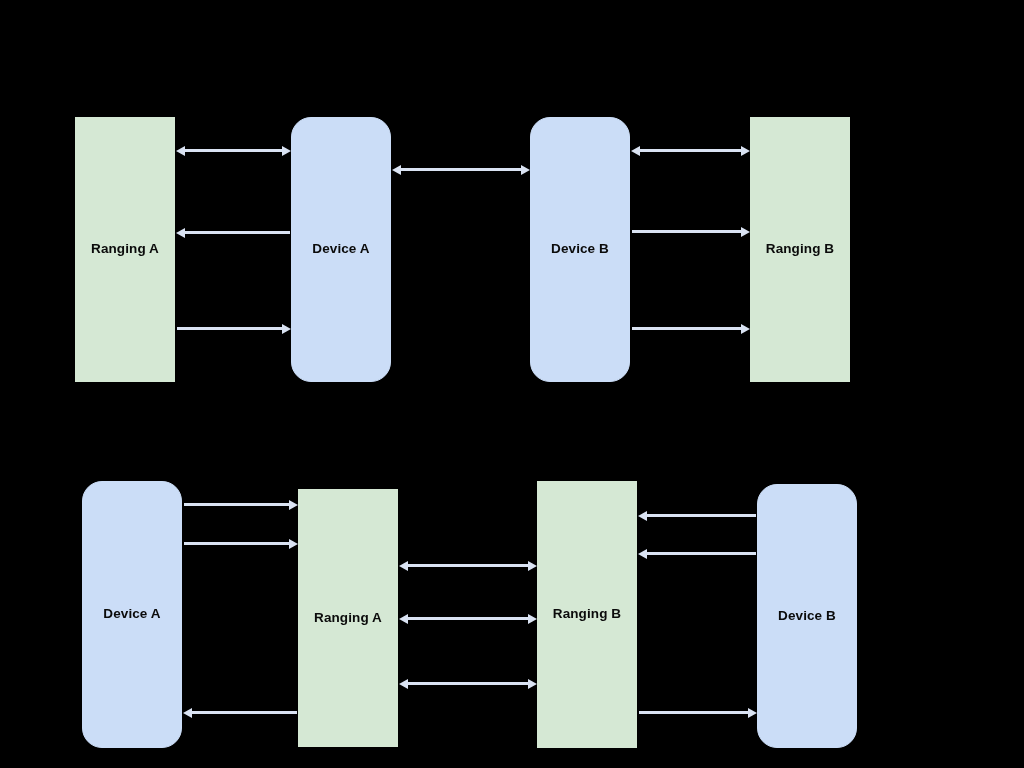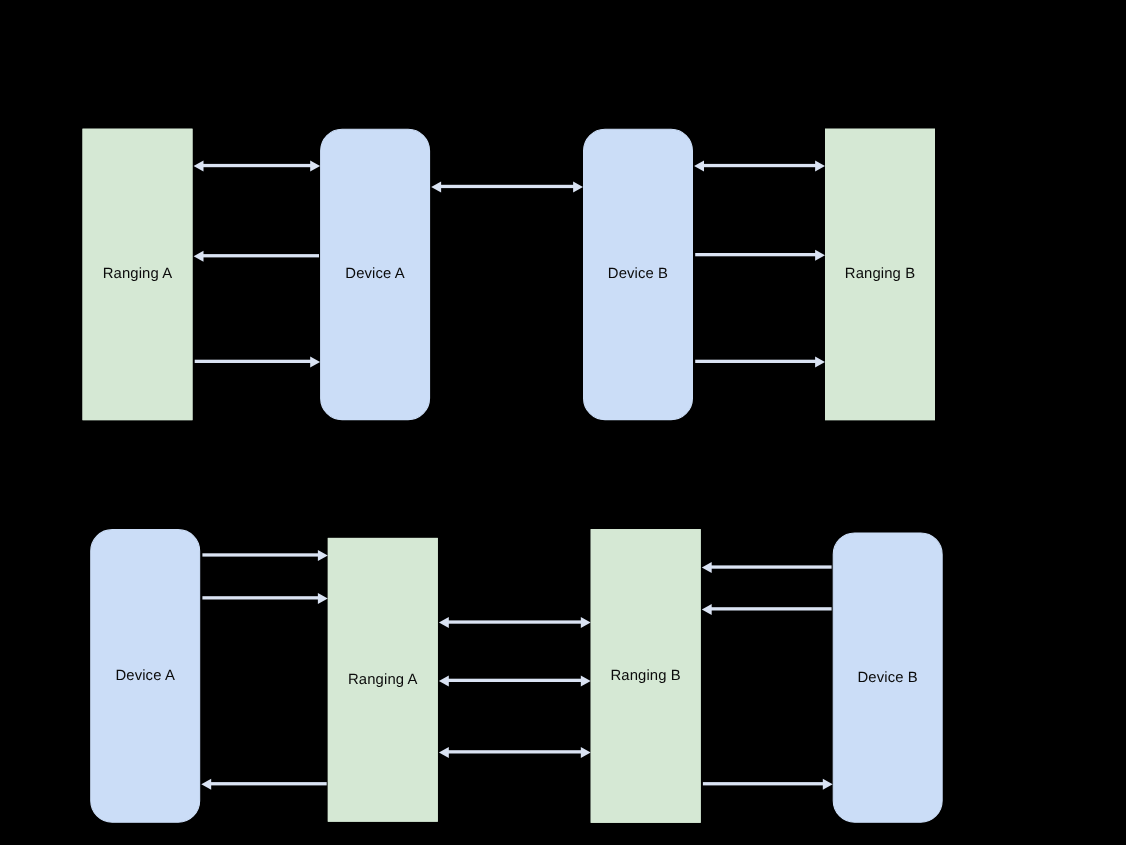--- a/index.html
+++ b/index.html
@@ -19,21 +19,21 @@
     height: 768px;
     background: #000000;
   }
   .node {
     position: absolute;
     box-sizing: border-box;
     display: flex;
     align-items: center;
     justify-content: center;
     font-size: 13.5px;
-    font-weight: normal;
+    font-weight: bold;
     color: #0b0b0b;
     letter-spacing: 0.1px;
     text-align: center;
     line-height: 1.2;
     z-index: 3;
   }
   .node.green {
     background: #d5e8d4;
     border: 1px solid #d5e8d4;
     border-radius: 0;

